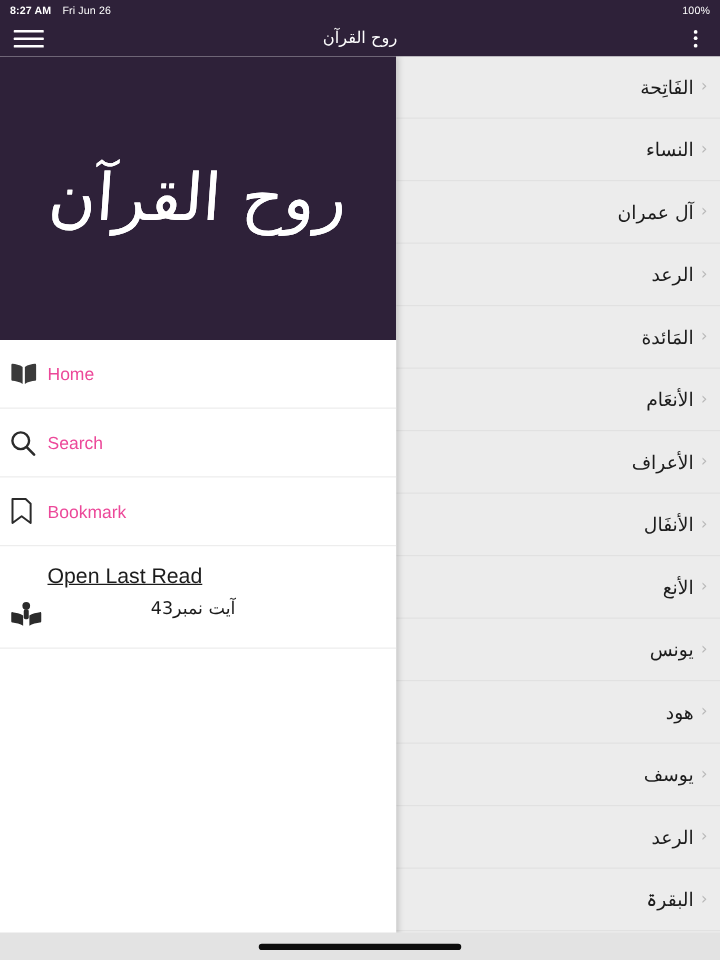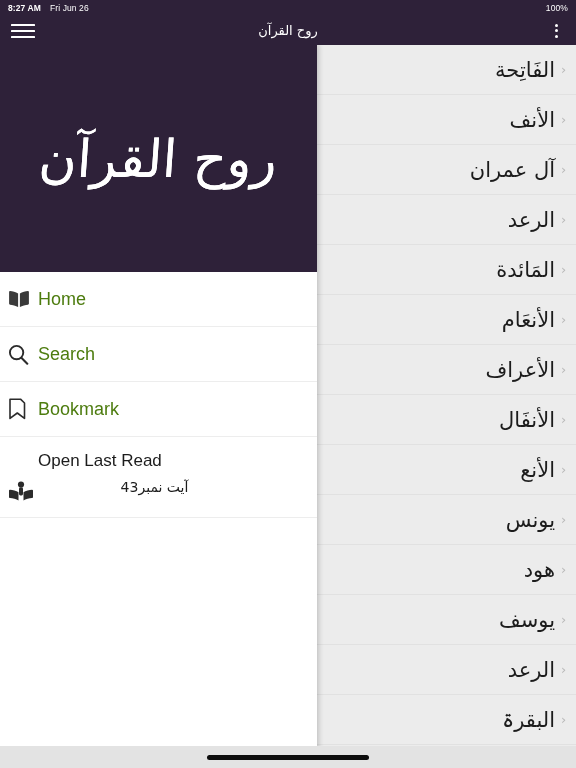--- a/index.html
+++ b/index.html
@@ -85,21 +85,21 @@
     position: relative;
     height: 50px;
     border-bottom: 1px solid #e1e1e1;
     display: flex; align-items: center;
     justify-content: flex-end;
     padding-right: 8px;
     cursor: pointer;
   }
   .surah-name {
     font-family: "DejaVu Sans", sans-serif;
-    font-size: 21px;
+    font-size: 15px;
     color: #1c1c1c;
     direction: rtl;
     margin-right: 4px;
   }
   .chev {
     color: #b9b9b9;
     font-size: 13px;
     font-family: "DejaVu Sans", sans-serif;
     line-height: 1;
     width: 9px; text-align: center;
@@ -136,35 +136,36 @@
     display: flex; align-items: center;
     padding-left: 8px;
     cursor: pointer;
   }
   .di-icon {
     width: 30px; min-width: 30px;
     display: flex; align-items: center; justify-content: flex-start;
     color: #3a3a3a;
   }
   .di-label {
-    font-size: 18px;
-    color: #4d7c0f;
+    font-size: 14px;
+    color: #ec4899;
     font-family: "Liberation Sans", sans-serif;
   }
 
   
   .lastread {
     border-bottom: 1px solid #ededed;
     padding: 0 0 10px 0;
     cursor: pointer;
   }
   .lr-title {
     font-size: 17px;
     color: #1c1c1c;
     padding: 14px 0 6px 38px;
+    text-decoration: underline;
   }
   .lr-body {
     display: flex; align-items: flex-start;
   }
   .lr-icon {
     width: 30px; min-width: 30px;
     margin-left: 8px;
     padding-top: 4px;
     color: #3a3a3a;
   }
@@ -194,21 +195,21 @@
 <body>
 
 <div id="app">
 
   <div class="surah-list" id="surah-list">
       <div class="surah-row">
         <span class="surah-name">الفَاتِحة</span>
         <span class="chev">›</span>
       </div>
       <div class="surah-row">
-        <span class="surah-name">الأنف</span>
+        <span class="surah-name">النساء</span>
         <span class="chev">›</span>
       </div>
       <div class="surah-row">
         <span class="surah-name">آل عمران</span>
         <span class="chev">›</span>
       </div>
       <div class="surah-row">
         <span class="surah-name">الرعد</span>
         <span class="chev">›</span>
       </div>

